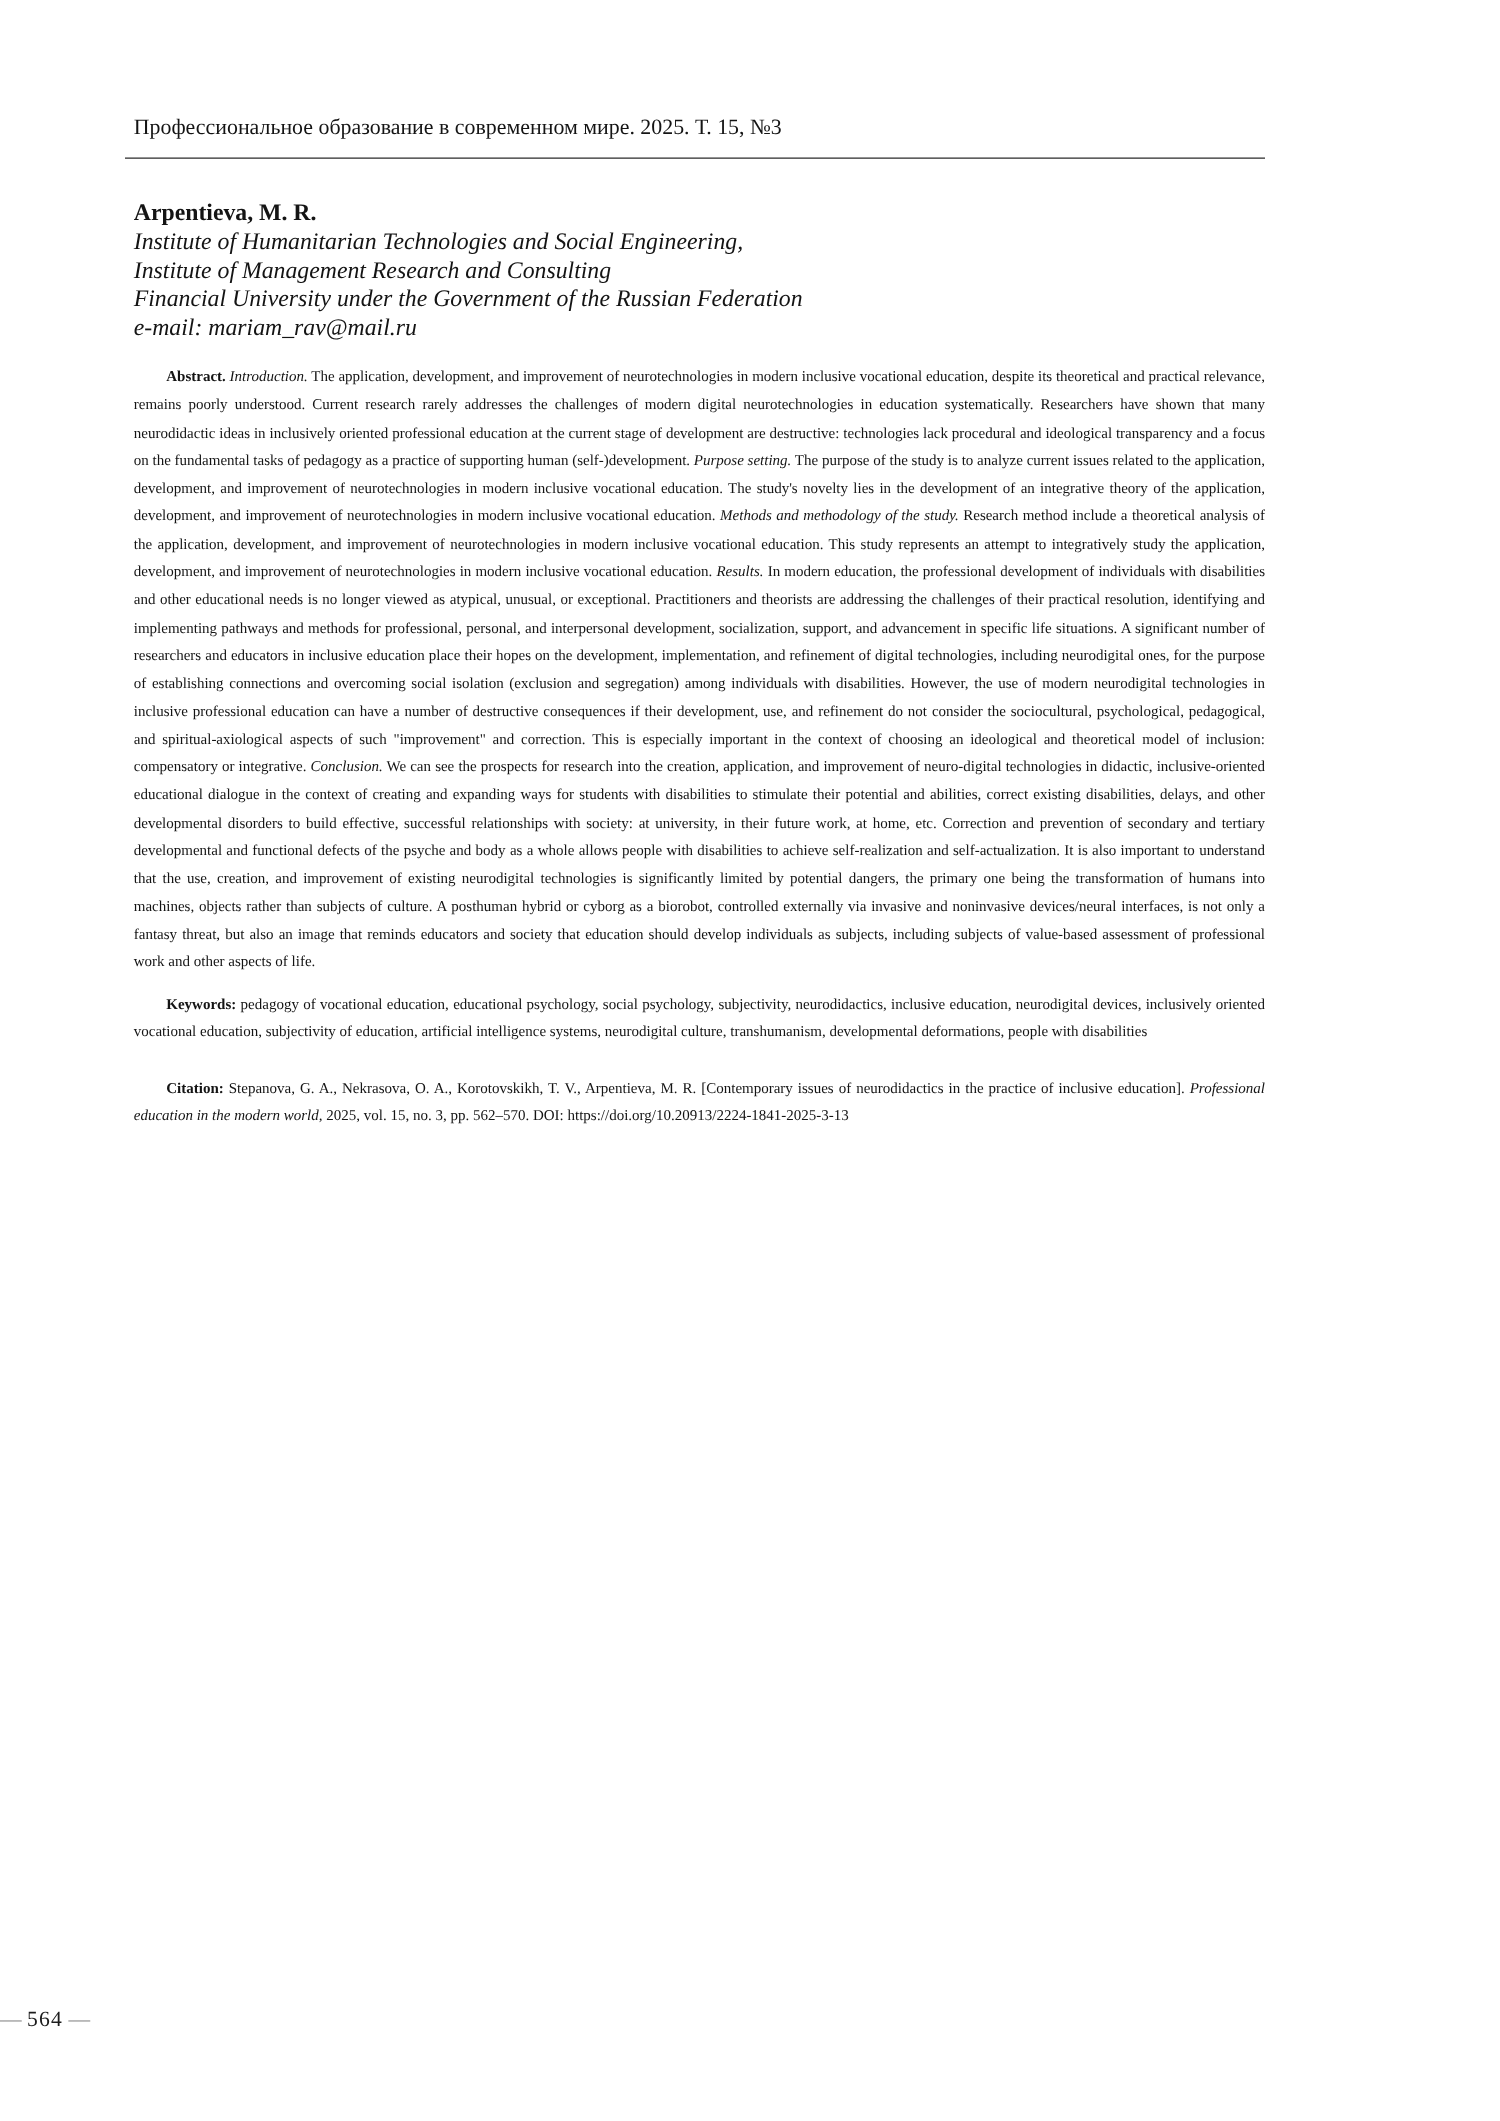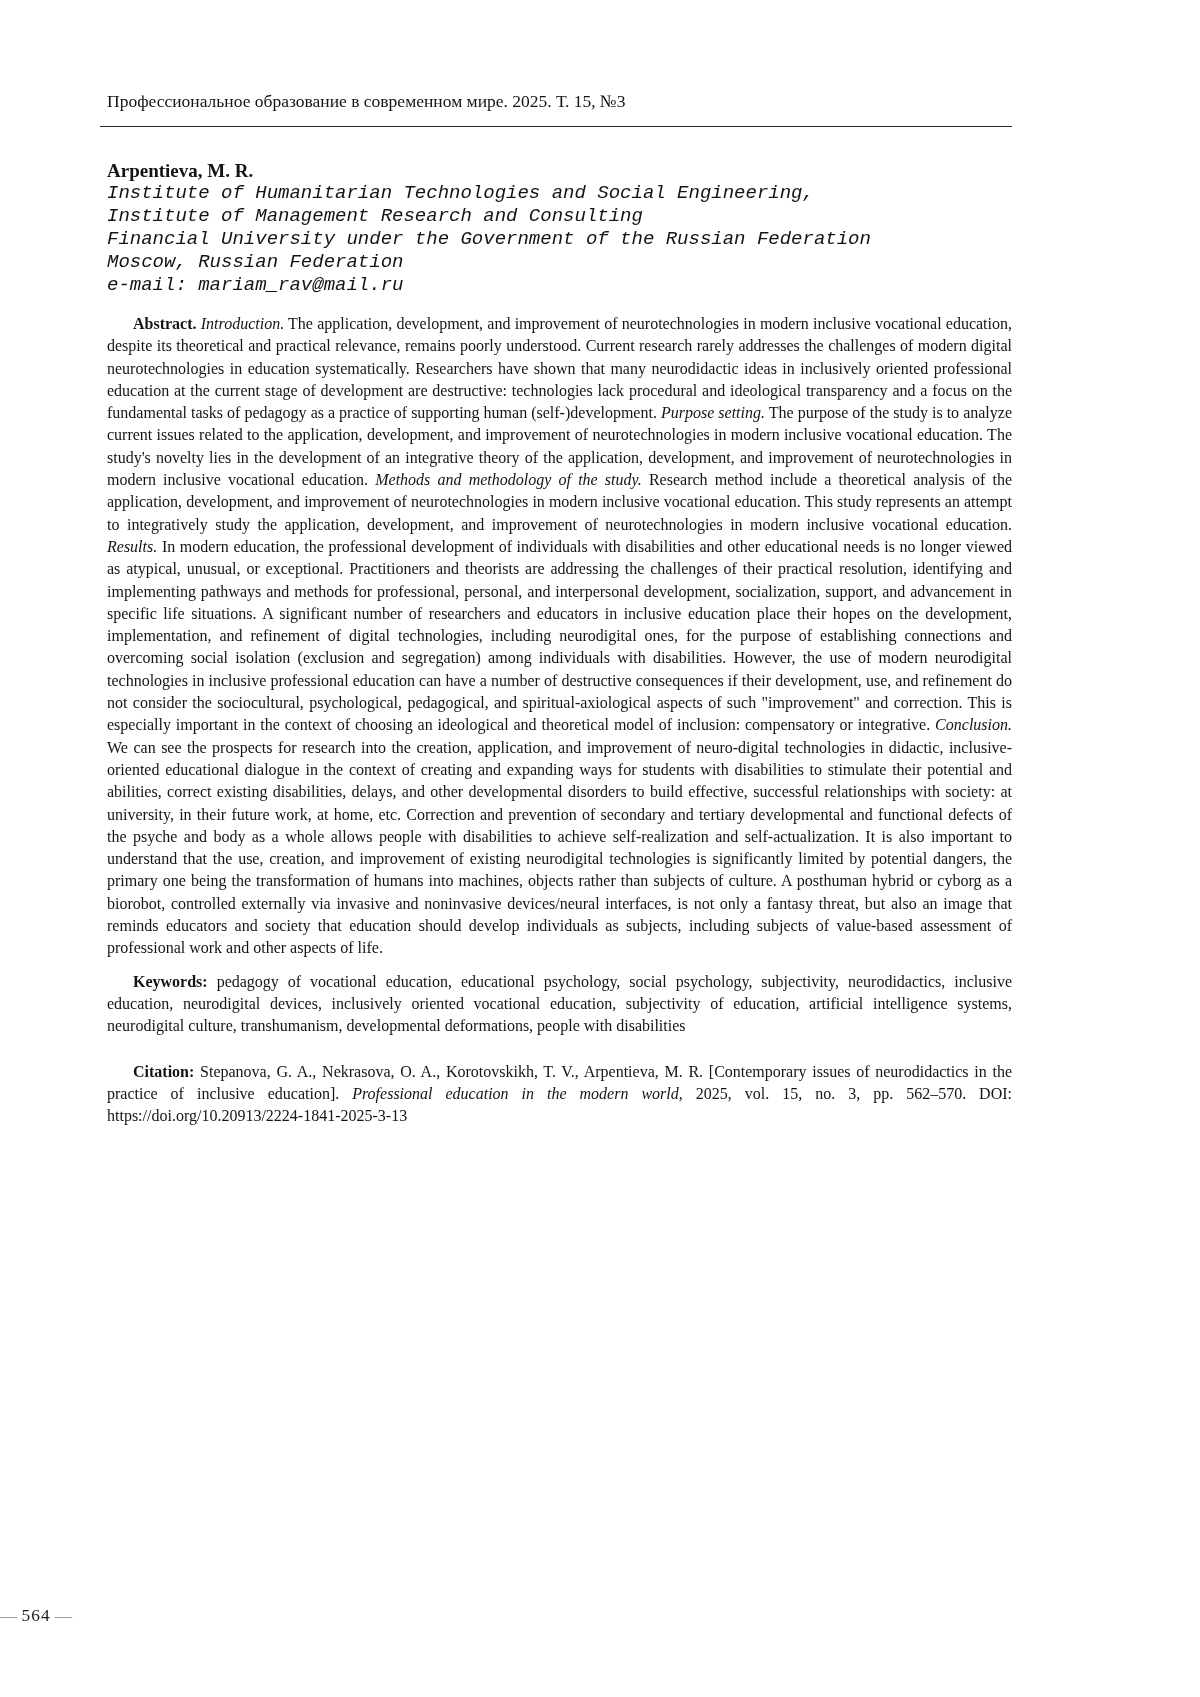--- a/index.html
+++ b/index.html
@@ -36,24 +36,23 @@
   .author-block {
     margin-top: 32px;
     font-size: 19px;
     line-height: 23px;
   }
   .author-name {
     font-weight: bold;
   }
   .affiliation, .author-email {
     font-style: italic;
-    font-family: Liberation Mono, monospace;
   }
   .para {
-    font-size: 16px;
+    font-size: 12px;
     line-height: 22.3px;
     text-align: justify;
     text-indent: 26px;
     margin: 0;
   }
   .abstract-para { margin-top: 16px; }
   .keywords-para { margin-top: 11px; }
   .citation-para { margin-top: 23px; }
   .b { font-weight: bold; }
   .i { font-style: italic; }
@@ -77,21 +76,20 @@
     <div class="journal-header">
       <div>Профессиональное образование в современном мире. 2025. Т. 15, №3</div>
     </div>
     <hr class="header-rule">
 
     <div class="author-block">
       <div class="author-name">Arpentieva, M. R.</div>
       <div class="affiliation">Institute of Humanitarian Technologies and Social Engineering,</div>
       <div class="affiliation">Institute of Management Research and Consulting</div>
       <div class="affiliation">Financial University under the Government of the Russian Federation</div>
-      <div class="affiliation">Moscow, Russian Federation</div>
       <div class="author-email">e-mail: mariam_rav@mail.ru</div>
     </div>
 
     <p class="para abstract-para"><span class="b">Abstract.</span><span class="i"> Introduction.</span><span> The application, development, and improvement of neurotechnologies in modern inclusive vocational education, despite its theoretical and practical relevance, remains poorly understood. Current research rarely addresses the challenges of modern digital neurotechnologies in education systematically. Researchers have shown that many neurodidactic ideas in inclusively oriented professional education at the current stage of development are destructive: technologies lack procedural and ideological transparency and a focus on the fundamental tasks of pedagogy as a practice of supporting human (self-)development.</span><span class="i"> Purpose setting.</span><span> The purpose of the study is to analyze current issues related to the application, development, and improvement of neurotechnologies in modern inclusive vocational education. The study's novelty lies in the development of an integrative theory of the application, development, and improvement of neurotechnologies in modern inclusive vocational education.</span><span class="i"> Methods and methodology of the study.</span><span> Research method include a theoretical analysis of the application, development, and improvement of neurotechnologies in modern inclusive vocational education. This study represents an attempt to integratively study the application, development, and improvement of neurotechnologies in modern inclusive vocational education.</span><span class="i"> Results.</span><span> In modern education, the professional development of individuals with disabilities and other educational needs is no longer viewed as atypical, unusual, or exceptional. Practitioners and theorists are addressing the challenges of their practical resolution, identifying and implementing pathways and methods for professional, personal, and interpersonal development, socialization, support, and advancement in specific life situations. A significant number of researchers and educators in inclusive education place their hopes on the development, implementation, and refinement of digital technologies, including neurodigital ones, for the purpose of establishing connections and overcoming social isolation (exclusion and segregation) among individuals with disabilities. However, the use of modern neurodigital technologies in inclusive professional education can have a number of destructive consequences if their development, use, and refinement do not consider the sociocultural, psychological, pedagogical, and spiritual-axiological aspects of such "improvement" and correction. This is especially important in the context of choosing an ideological and theoretical model of inclusion: compensatory or integrative.</span><span class="i"> Conclusion.</span><span> We can see the prospects for research into the creation, application, and improvement of neuro-digital technologies in didactic, inclusive-oriented educational dialogue in the context of creating and expanding ways for students with disabilities to stimulate their potential and abilities, correct existing disabilities, delays, and other developmental disorders to build effective, successful relationships with society: at university, in their future work, at home, etc. Correction and prevention of secondary and tertiary developmental and functional defects of the psyche and body as a whole allows people with disabilities to achieve self-realization and self-actualization. It is also important to understand that the use, creation, and improvement of existing neurodigital technologies is significantly limited by potential dangers, the primary one being the transformation of humans into machines, objects rather than subjects of culture. A posthuman hybrid or cyborg as a biorobot, controlled externally via invasive and noninvasive devices/neural interfaces, is not only a fantasy threat, but also an image that reminds educators and society that education should develop individuals as subjects, including subjects of value-based assessment of professional work and other aspects of life.</span></p>
 
     <p class="para keywords-para"><span class="b">Keywords:</span><span> pedagogy of vocational education, educational psychology, social psychology, subjectivity, neurodidactics, inclusive education, neurodigital devices, inclusively oriented vocational education, subjectivity of education, artificial intelligence systems, neurodigital culture, transhumanism, developmental deformations, people with disabilities</span></p>
 
     <p class="para citation-para"><span class="b">Citation:</span><span> Stepanova, G. A., Nekrasova, O. A., Korotovskikh, T. V., Arpentieva, M. R. [Contemporary issues of neurodidactics in the practice of inclusive education]. </span><span class="i">Professional education in the modern world,</span><span> 2025, vol. 15, no. 3, pp. 562–570. DOI: https://doi.org/10.20913/2224-1841-2025-3-13</span></p>
 
   </div>

